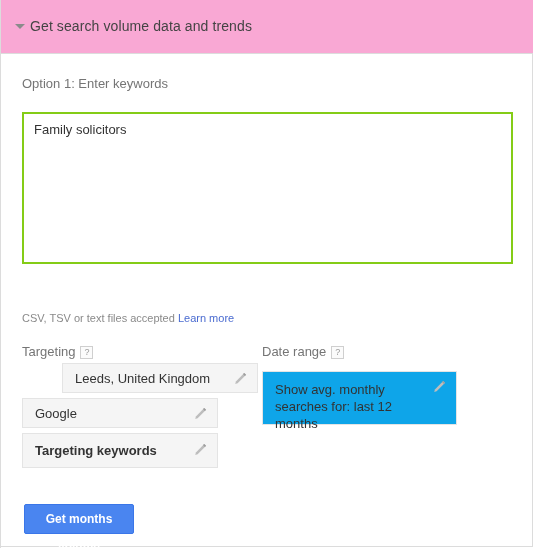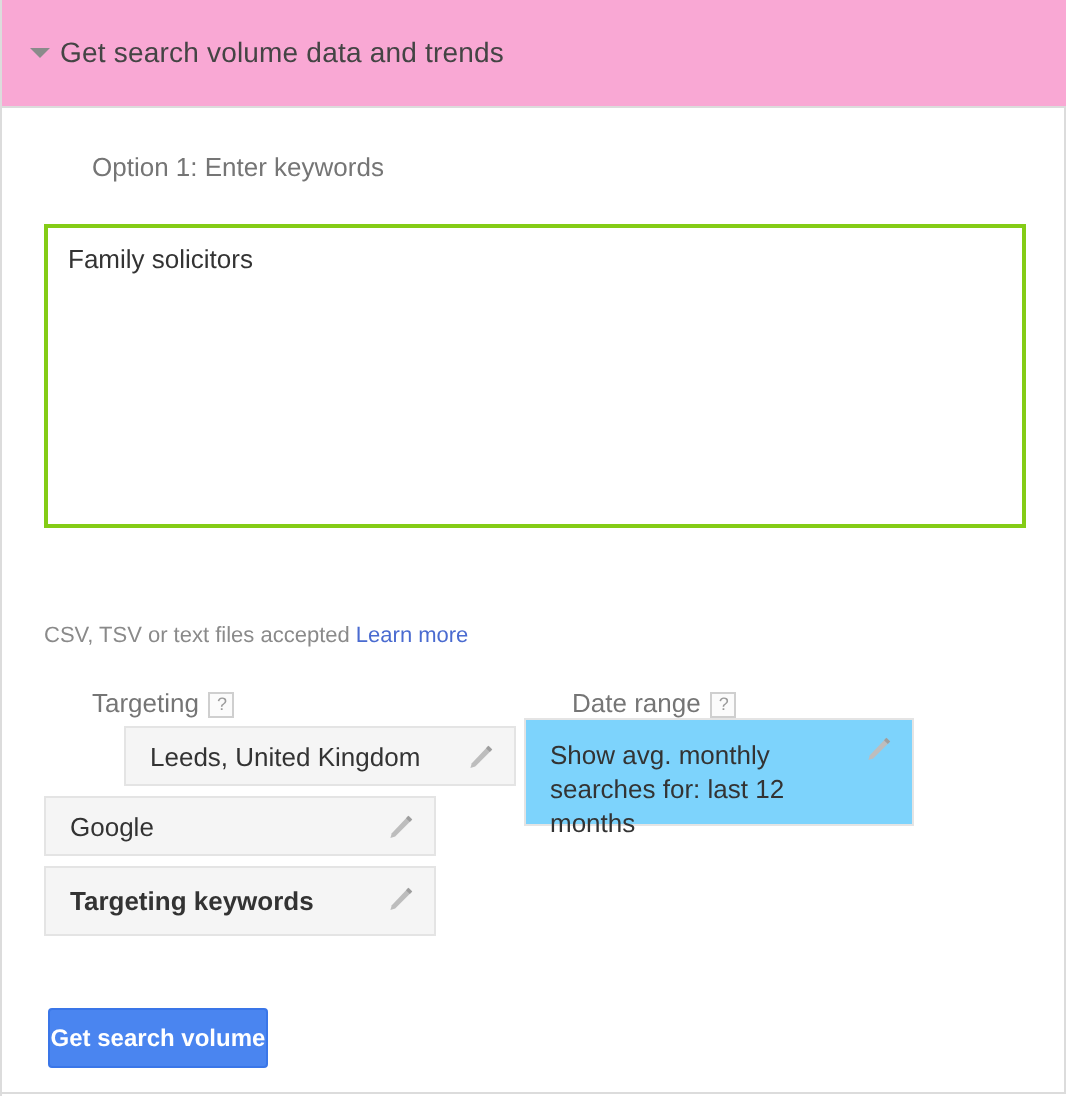--- a/index.html
+++ b/index.html
@@ -65,21 +65,20 @@
     font-size: 14px;
     color: #444444;
     letter-spacing: 0.1px;
   }
 
   
   .field-label {
     position: absolute;
     font-size: 13px;
     color: #757575;
-    margin-left: 24px;
   }
 
   
   .label-option1 { left: 22px; top: 76px; }
   .keywords-box {
     position: absolute;
     left: 22px;
     top: 112px;
     width: 491px;
     height: 152px;
@@ -169,24 +168,24 @@
   .row-2 { top: 398px; height: 30px; }
   .row-2 .row-text { top: 7px; }
   .row-3 { top: 433px; height: 35px; }
   .row-3 .row-text { top: 9px; font-weight: bold; }
 
   
   .label-daterange { left: 262px; top: 344px; }
   .daterange-box {
     position: absolute;
     left: 262px;
-    top: 359px;
+    top: 371px;
     width: 195px;
     height: 54px;
-    background: #7dd3fc;
+    background: #0ea5e9;
     border: 1px solid #e4e4e4;
     box-sizing: border-box;
     cursor: pointer;
   }
   .daterange-text {
     position: absolute;
     left: 12px;
     top: 9px;
     width: 158px;
     font-size: 13px;
@@ -278,14 +277,14 @@
     <span>Date range</span><span class="help-icon">?</span>
   </div>
   <div class="daterange-box">
     <div class="daterange-text">Show avg. monthly searches for: last 12 months</div>
     <svg class="pencil pencil-date" viewBox="0 0 16 16">
       <path d="M12.2 1.9 L14.1 3.8 L5.6 12.3 L3.2 13.0 L3.9 10.6 Z" fill="#bdbdbd"></path>
       <path d="M12.2 1.9 L14.1 3.8 L12.9 5.0 L11.0 3.1 Z" fill="#9e9e9e"></path>
     </svg>
   </div>
 
-  <button class="submit-btn">Get search volume</button>
+  <button class="submit-btn">Get months volume</button>
 </div>
 
 </body></html>

